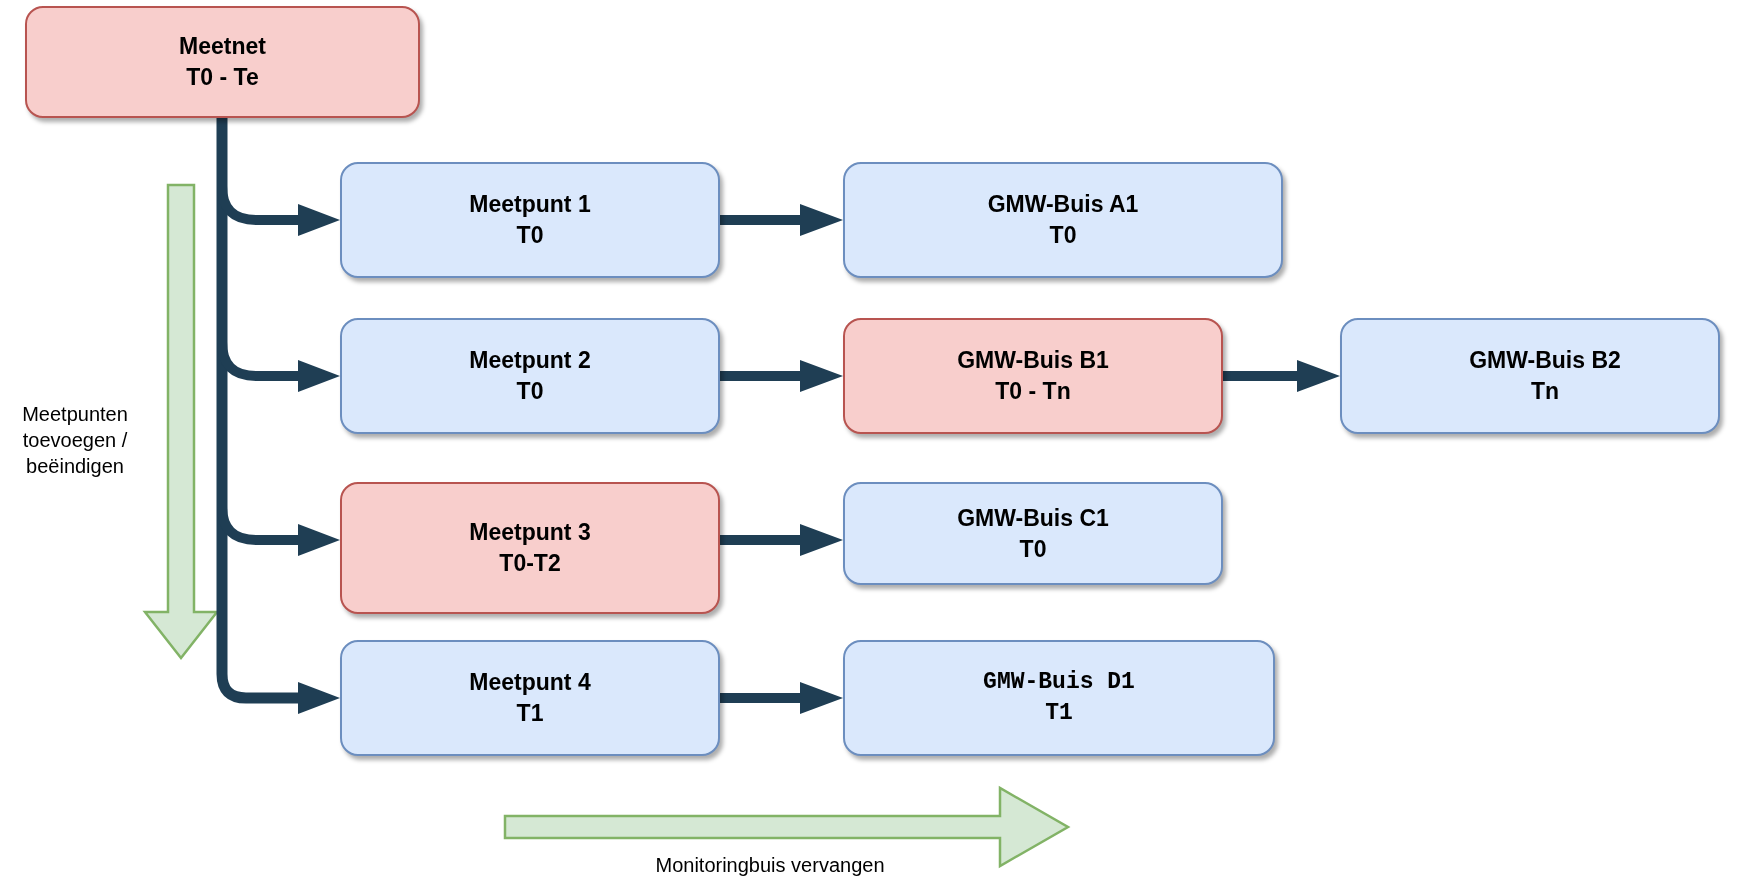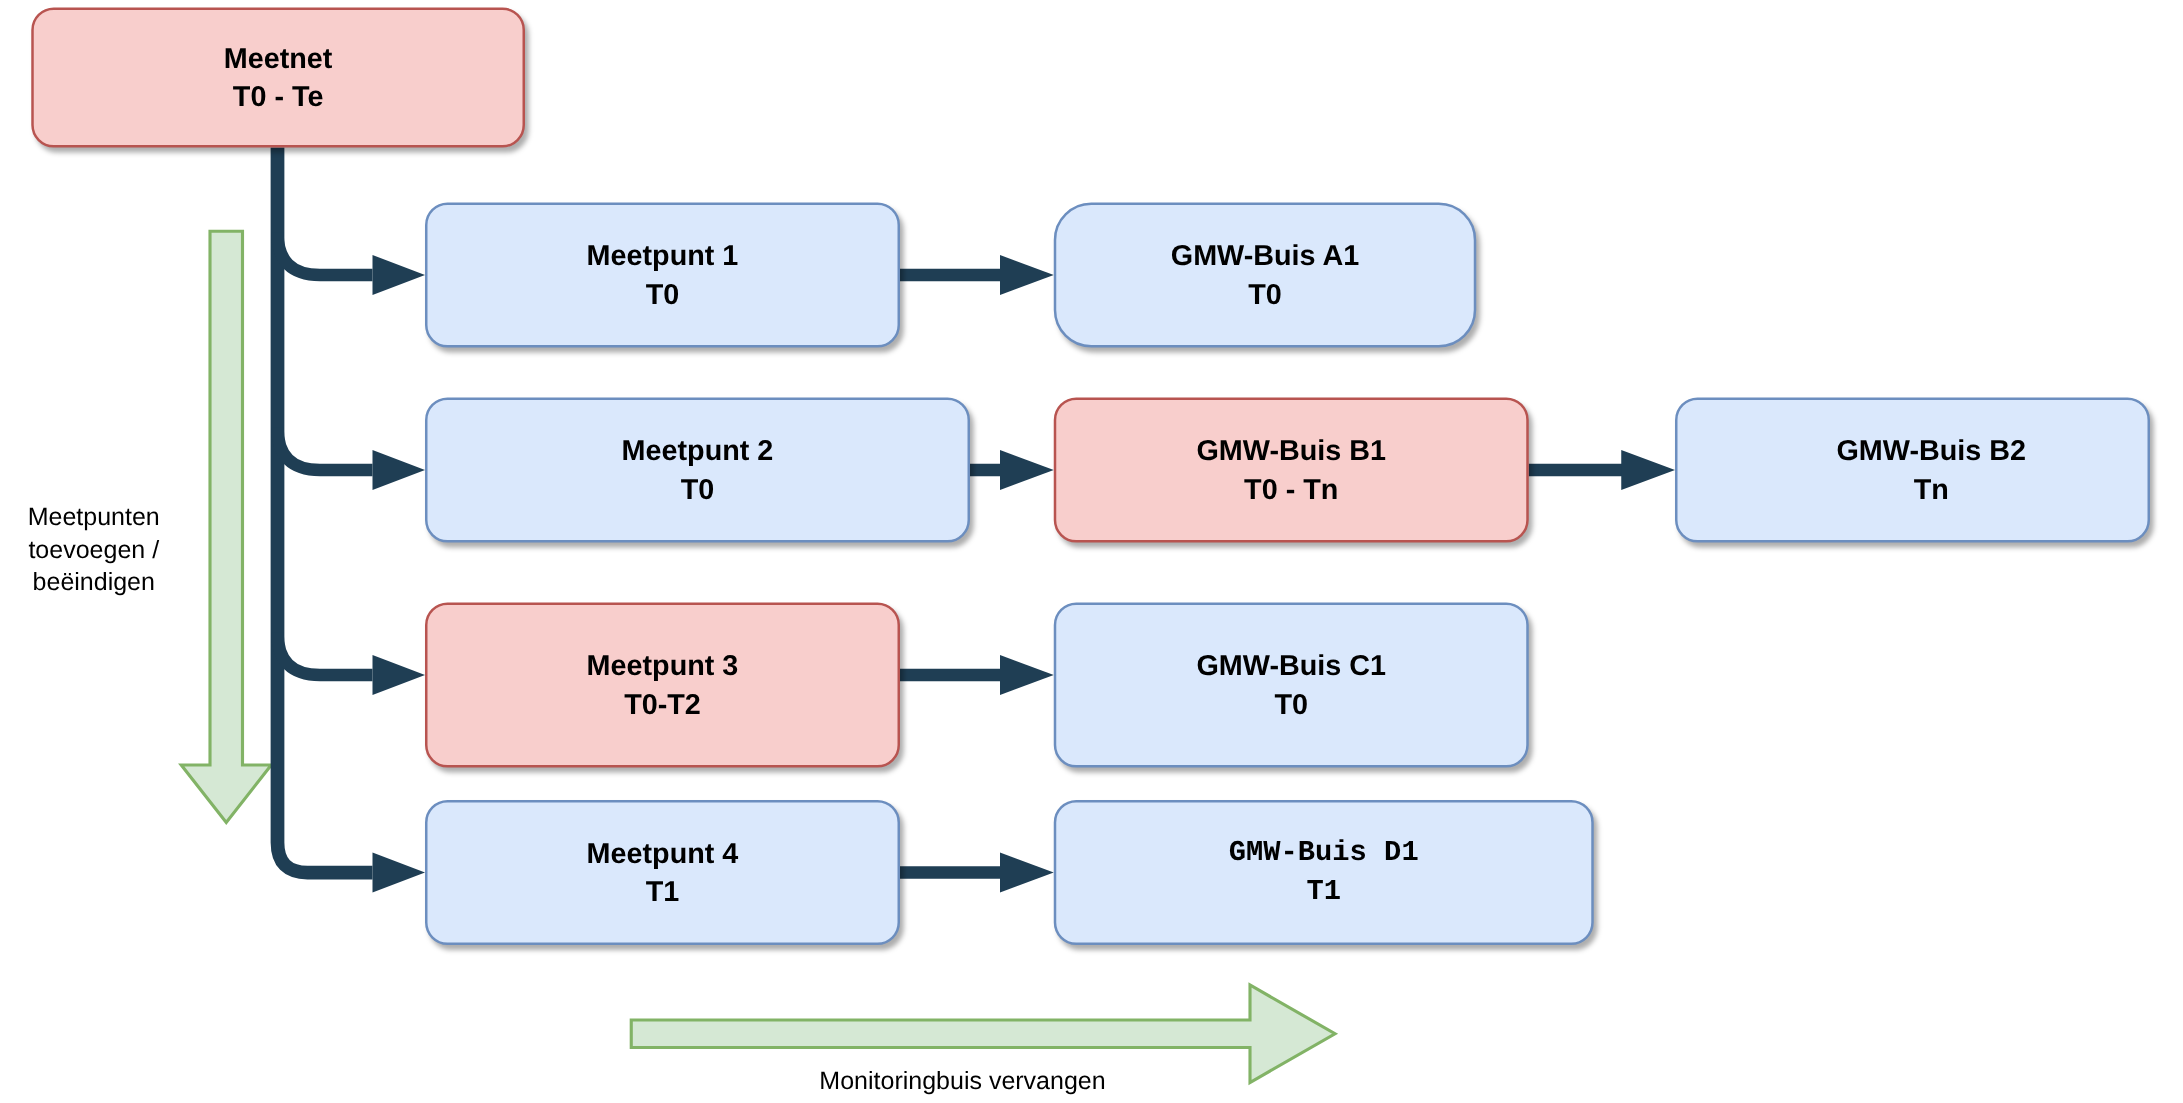--- a/index.html
+++ b/index.html
@@ -97,46 +97,46 @@
   <div class="node red" style="left:25px; top:6px; width:395px; height:112px;">
     <span class="line">Meetnet</span>
     <span class="line">T0 - Te</span>
   </div>
 
   <div class="node blue" style="left:340px; top:162px; width:380px; height:116px;">
     <span class="line">Meetpunt 1</span>
     <span class="line">T0</span>
   </div>
 
-  <div class="node blue" style="left:843px; top:162px; width:338px; height:116px;border-radius:30px;">
+  <div class="node blue" style="left:843px; top:162px; width:440px; height:116px;">
     <span class="line">GMW-Buis A1</span>
     <span class="line">T0</span>
   </div>
 
-  <div class="node blue" style="left:340px; top:318px; width:436px; height:116px;">
+  <div class="node blue" style="left:340px; top:318px; width:380px; height:116px;">
     <span class="line">Meetpunt 2</span>
     <span class="line">T0</span>
   </div>
 
   <div class="node red" style="left:843px; top:318px; width:380px; height:116px;">
     <span class="line">GMW-Buis B1</span>
     <span class="line">T0 - Tn</span>
   </div>
 
   <div class="node blue" style="left:1340px; top:318px; width:380px; height:116px;padding-left:30px;">
     <span class="line">GMW-Buis B2</span>
     <span class="line">Tn</span>
   </div>
 
   <div class="node red" style="left:340px; top:482px; width:380px; height:132px;">
     <span class="line">Meetpunt 3</span>
     <span class="line">T0-T2</span>
   </div>
 
-  <div class="node blue" style="left:843px; top:482px; width:380px; height:132px;">
+  <div class="node blue" style="left:843px; top:482px; width:380px; height:103px;">
     <span class="line">GMW-Buis C1</span>
     <span class="line">T0</span>
   </div>
 
   <div class="node blue" style="left:340px; top:640px; width:380px; height:116px;align-items:center;">
     <span class="line">Meetpunt 4</span>
     <span class="line">T1</span>
   </div>
 
   <div class="node blue" style="left:843px; top:640px; width:432px; height:116px;font-family:Liberation Mono, monospace;">

